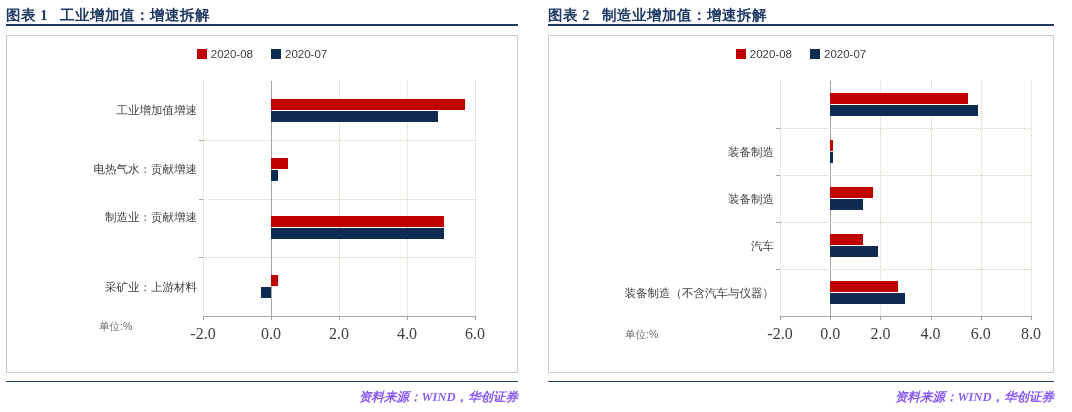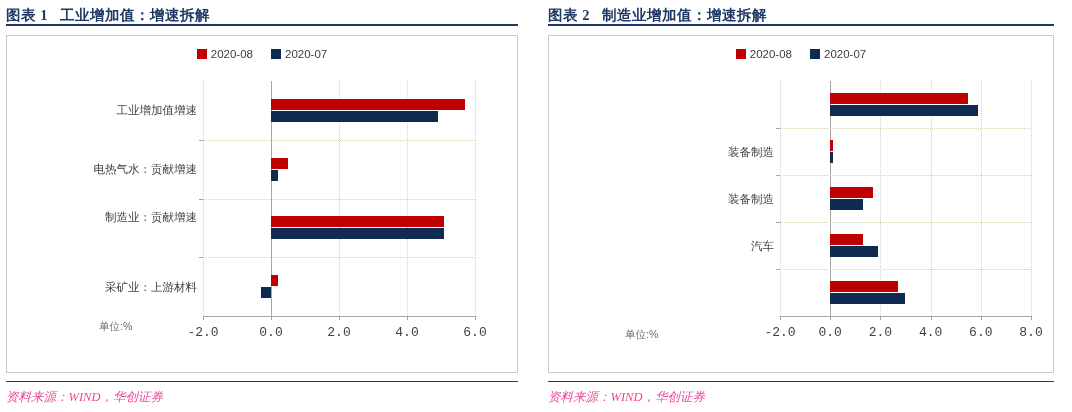--- a/index.html
+++ b/index.html
@@ -126,46 +126,47 @@
     transform: translateY(-50%);
     white-space: nowrap;
     font-family: "Liberation Sans", sans-serif;
     font-size: 11.5px;
     color: #3f3f3f;
     text-align: right;
   }
   .xlabel {
     position: absolute;
     transform: translateX(-50%);
-    font-family: Liberation Mono, monospace;
-    font-size: 13px;
+    font-family: Liberation Serif, serif;
+    font-size: 16px;
     color: #3f3f3f;
     white-space: nowrap;
   }
   .unit {
     position: absolute;
     font-family: "Liberation Sans", sans-serif;
     font-size: 10.5px;
     color: #6a6a6a;
     white-space: nowrap;
   }
 
   
   .rule-bottom {
     border-top: 1.6px solid #1F3864;
     width: 100%;
     margin-top: 8px;
   }
   .source {
-    color: #ec4899;
+    color: #8b5cf6;
     font-style: italic;
-    font-weight: normal;
+    font-weight: bold;
     font-size: 12.5px;
     padding: 7px 0 6px 0;
     white-space: nowrap;
+    text-align: right;
   }
 </style>
 </head>
 <body>
 
 <div class="page">
 
   <div class="panel left">
     <div class="caption">
       <span class="cap-label">图表 1</span>
@@ -280,20 +281,21 @@
             <div class="bar navy" style="left: 50.2px; width: 148.09px; top: 24px; background: rgb(16, 43, 82);"></div>
             <div class="ylabel" style="top: 70.5px;">装备制造</div>
             <div class="bar red" style="left: 50.2px; width: 2.51px; top: 59px; background: rgb(192, 0, 0);"></div>
             <div class="bar navy" style="left: 50.2px; width: 2.51px; top: 71px; background: rgb(16, 43, 82);"></div>
             <div class="ylabel" style="top: 117.5px;">装备制造</div>
             <div class="bar red" style="left: 50.2px; width: 42.67px; top: 106px; background: rgb(192, 0, 0);"></div>
             <div class="bar navy" style="left: 50.2px; width: 32.63px; top: 118px; background: rgb(16, 43, 82);"></div>
             <div class="ylabel" style="top: 164.5px;">汽车</div>
             <div class="bar red" style="left: 50.2px; width: 32.63px; top: 153px; background: rgb(192, 0, 0);"></div>
             <div class="bar navy" style="left: 50.2px; width: 47.69px; top: 165px; background: rgb(16, 43, 82);"></div>
+            <div class="ylabel" style="top: 211.5px;">装备制造（不含汽车与仪器）</div>
             <div class="bar red" style="left: 50.2px; width: 67.77px; top: 200px; background: rgb(192, 0, 0);"></div>
             <div class="bar navy" style="left: 50.2px; width: 75.3px; top: 212px; background: rgb(16, 43, 82);"></div>
           </div>
       </div>
       <div class="unit" style="left:76px; bottom:30px;">单位:%</div>
     </div>
 
     <div class="rule-bottom"></div>
     <div class="source">资料来源：WIND，华创证券</div>
   </div>

